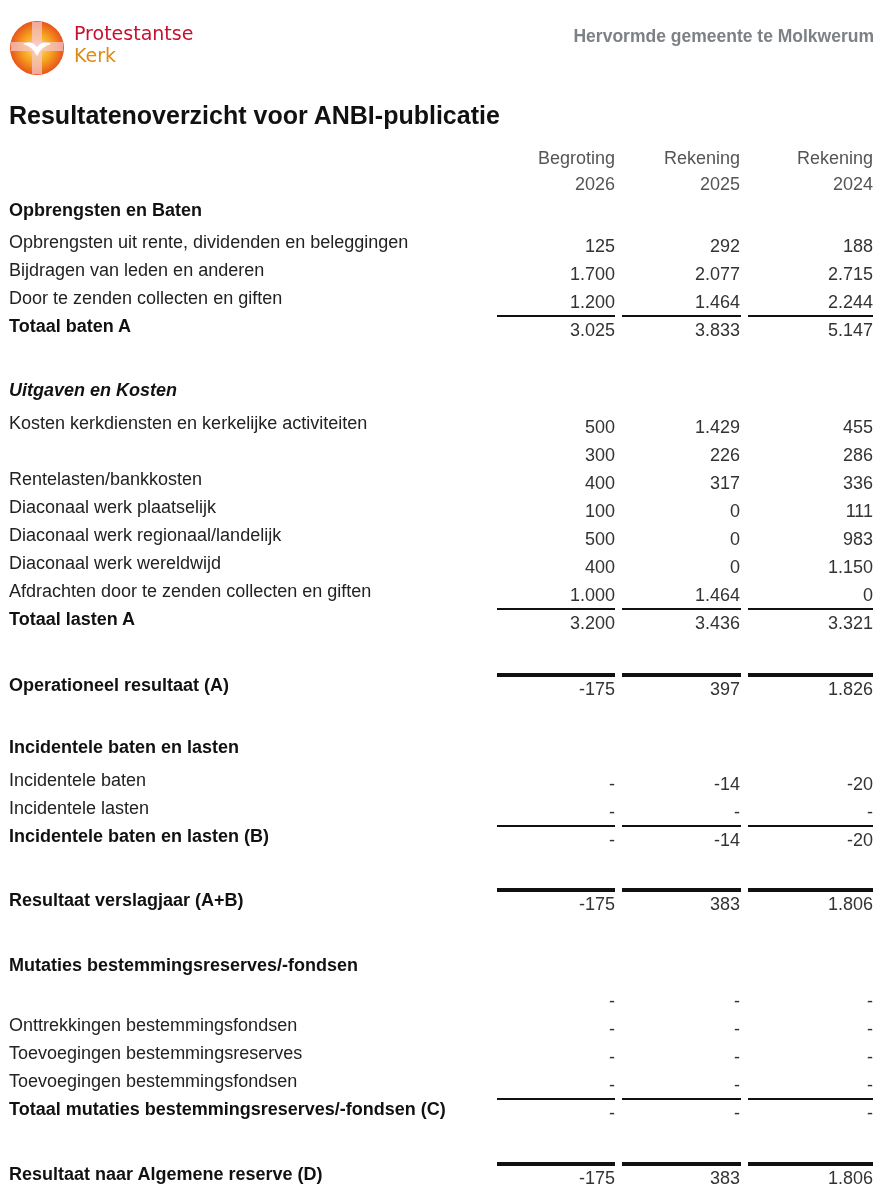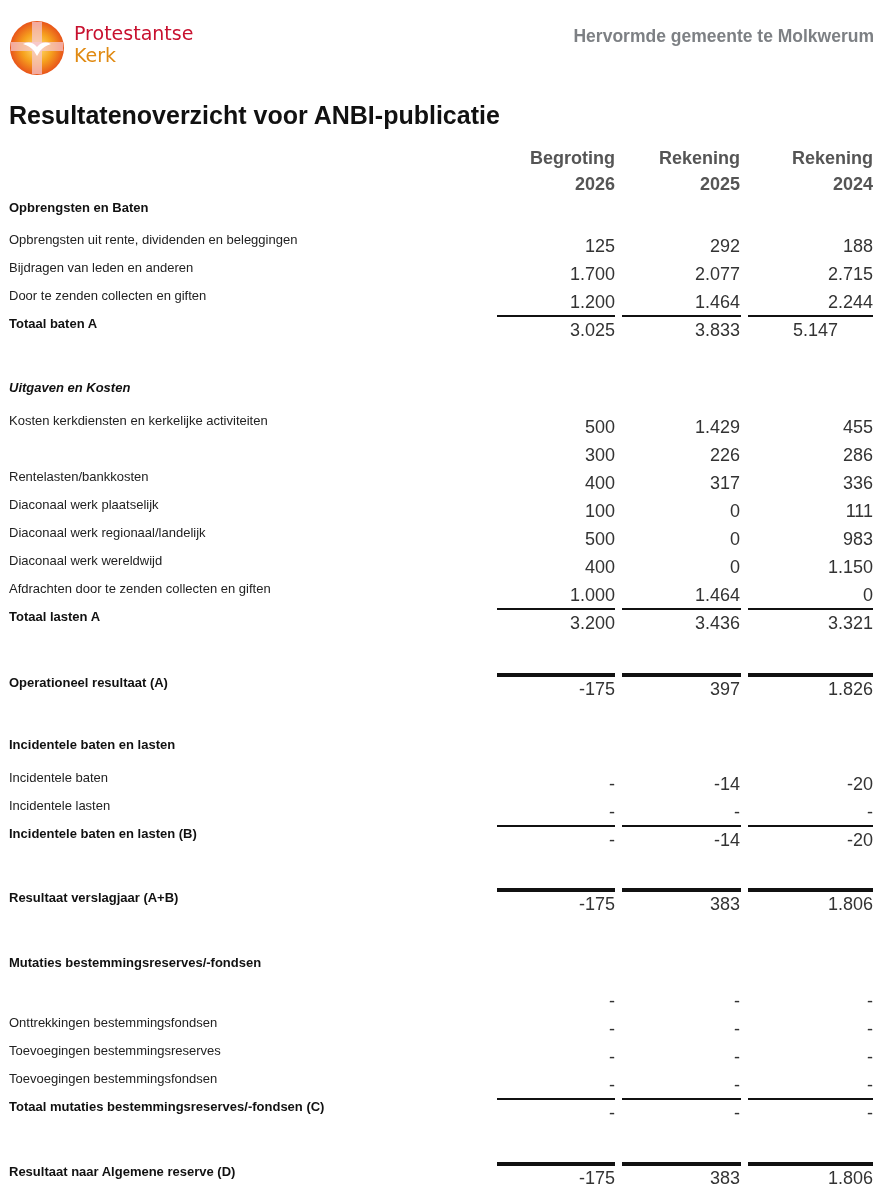--- a/index.html
+++ b/index.html
@@ -6,25 +6,25 @@
   body { width: 886px; height: 1200px; position: relative; overflow: hidden;
          font-family: "Liberation Sans", sans-serif; color: #111; }
   .logo { position: absolute; left: 9px; top: 20px; width: 56px; height: 56px; }
   .logo-text { position: absolute; left: 74px; top: 22px; font-family: "DejaVu Sans", sans-serif; font-size: 19px; line-height: 22px; }
   .logo-text .l1 { color: #c8102e; }
   .logo-text .l2 { color: #e08a12; }
   .hdr-right { position: absolute; right: 12px; top: 24px; text-align: right; color: #7d8084; font-size: 17.5px; line-height: 24px; }
   .hdr-right .org { font-weight: bold; }
   .title { position: absolute; left: 9px; top: 101px; font-size: 25px; font-weight: bold; color: #111; }
   .row { position: absolute; left: 0; width: 886px; height: 28px; }
-  .lbl { position: absolute; left: 9px; top: 0; font-size: 13px; white-space: nowrap; color: #222; }
+  .lbl { position: absolute; left: 9px; top: 0; font-size: 18px; white-space: nowrap; color: #222; }
   .lbl.b { font-weight: bold; color: #111; }
   .v { position: absolute; width: 118px; text-align: right; font-size: 18px; top: 4px; color: #333; }
   .c0 { left: 497px; } .c1 { left: 622px; }
-  .colhead { position: absolute; width: 118px; text-align: right; font-weight: bold; font-size: 18px; line-height: 26px; color: #555; top: 145px; }
+  .colhead { position: absolute; width: 118px; text-align: right; font-weight: normal; font-size: 18px; line-height: 26px; color: #555; top: 145px; }
   .line { position: absolute; height: 2px; background: #111; width: 118px; }
   .line.thick { height: 4px; }
   .lc0 { left: 497px; } .lc1 { left: 622px; width: 119px; } .lc2 { left: 748px; width: 125px; }
 </style>
 </head>
 <body>
 
 <svg class="logo" viewBox="0 0 56 56">
   <defs>
     <radialGradient id="g" cx="50%" cy="50%" r="50%">
@@ -80,21 +80,21 @@
     <div class="row" style="top: 288px;">
       <div class="lbl">Door te zenden collecten en giften</div>
       <div class="v c0">1.200</div>
       <div class="v c1">1.464</div>
       <div class="v " style="left: 755px;">2.244</div>
     </div>
     <div class="row" style="top: 316px;">
       <div class="lbl b">Totaal baten A</div>
       <div class="v c0">3.025</div>
       <div class="v c1">3.833</div>
-      <div class="v " style="left: 720px;">5.147</div>
+      <div class="v " style="left: 755px;">5.147</div>
     </div>
     <div class="line lc0" style="top: 315px;"></div>
     <div class="line lc1" style="top: 315px;"></div>
     <div class="line lc2" style="top: 315px;"></div>
     <div class="row" style="top: 380px; font-style: italic;">
       <div class="lbl b">Uitgaven en Kosten</div>
     </div>
     <div class="row" style="top: 413px;">
       <div class="lbl">Kosten kerkdiensten en kerkelijke activiteiten</div>
       <div class="v c0">500</div>

